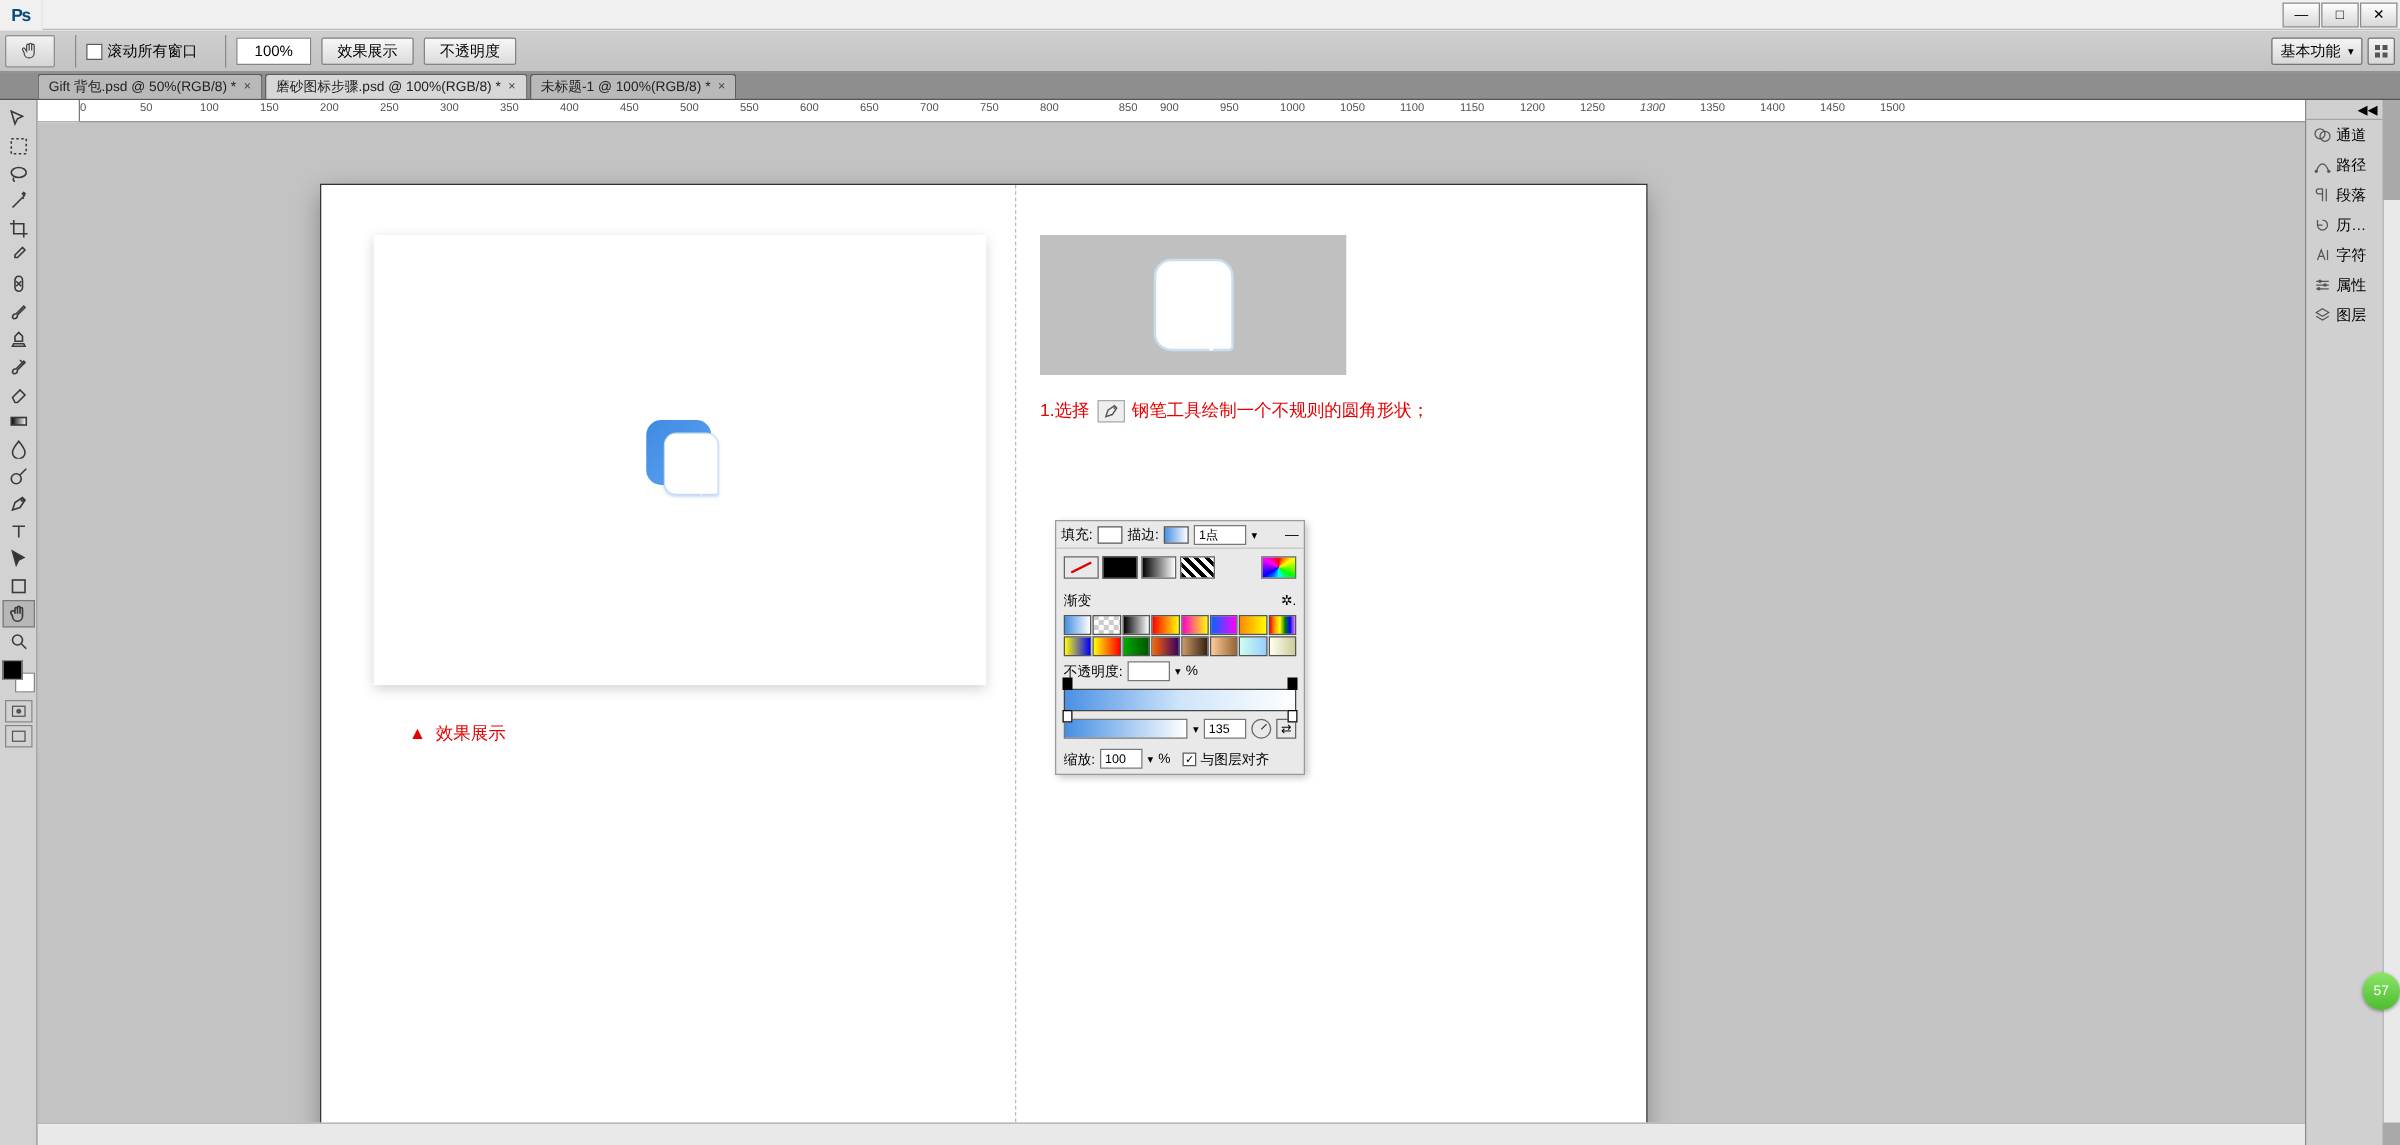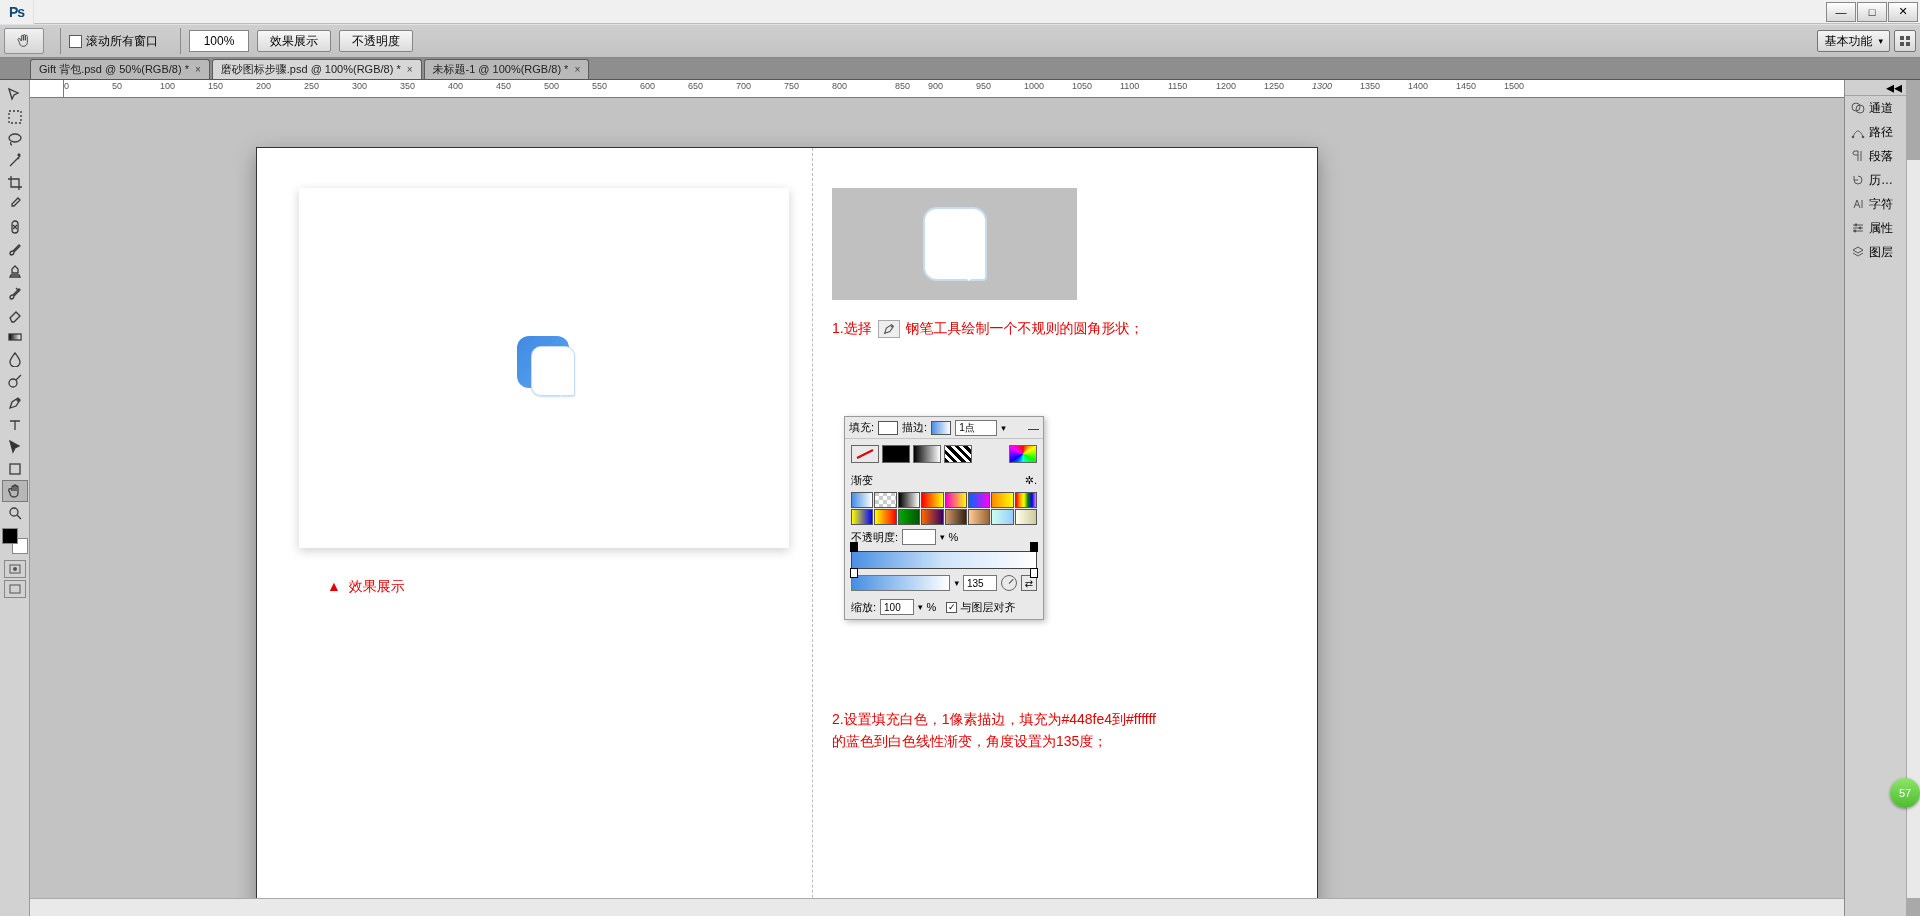--- a/index.html
+++ b/index.html
@@ -453,24 +453,20 @@
               <div class="sp-field" style="width:34px;">100</div>
               <span style="font-size:9px;">▾</span>
               <span>%</span>
               <label style="display:flex;align-items:center;gap:3px;margin-left:6px;">
                 <span style="width:11px;height:11px;border:1px solid #555;background:#fff;display:inline-flex;align-items:center;justify-content:center;font-size:9px;">✓</span>
                 <span>与图层对齐</span>
               </label>
             </div>
           </div>
 
-          <div class="redtext" style="position:absolute;left:575px;top:560px;font-size:14px;line-height:1.6;">
-            <div>2.设置填充白色，1像素描边，填充为#448fe4到#ffffff</div>
-            <div>的蓝色到白色线性渐变，角度设置为135度；</div>
-          </div>
         </div>
       </div>
     </div>
 
     <div class="rightdock" style="top:0;">
       <div class="dock-toggle">◂◂</div>
       <div class="dock-item">
           <svg viewBox="0 0 14 14">
             <circle cx="5" cy="6" r="4" fill="none" stroke="#555"></circle>
             <circle cx="9" cy="8" r="4" fill="none" stroke="#555"></circle>

